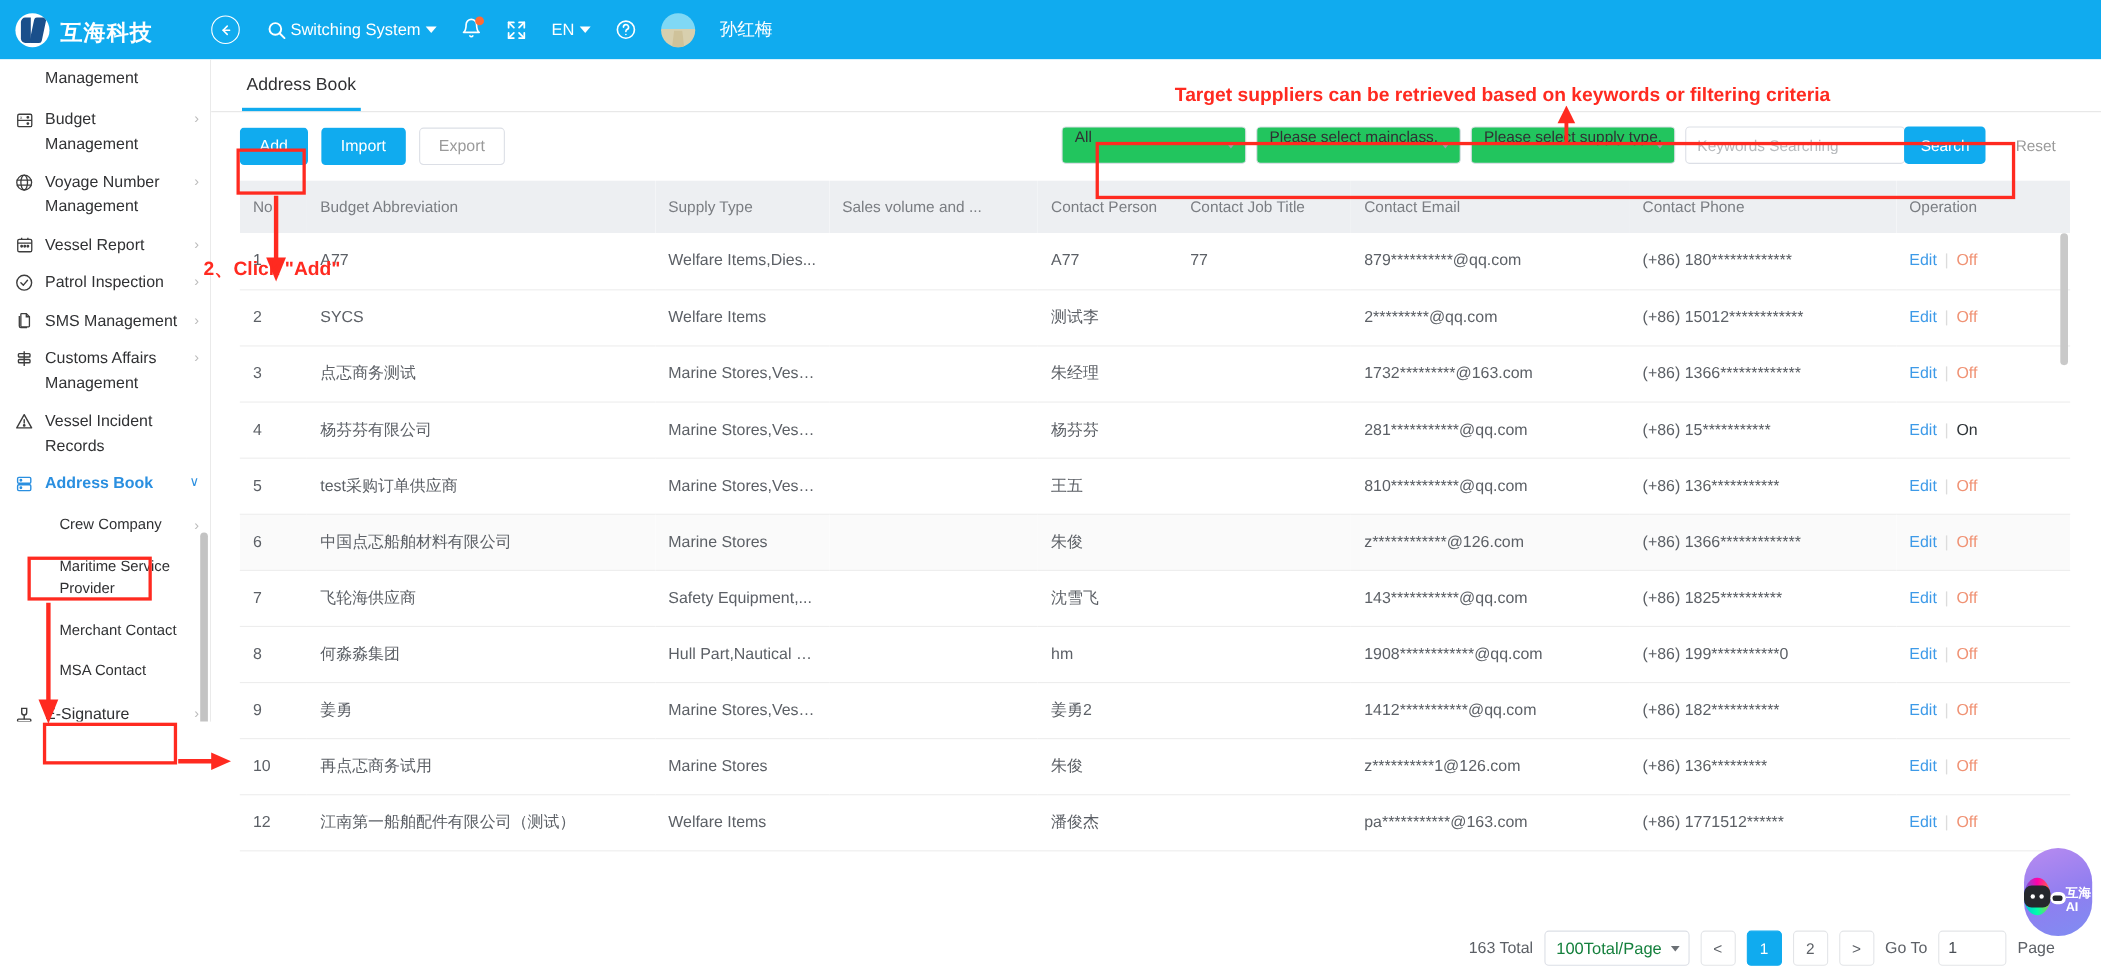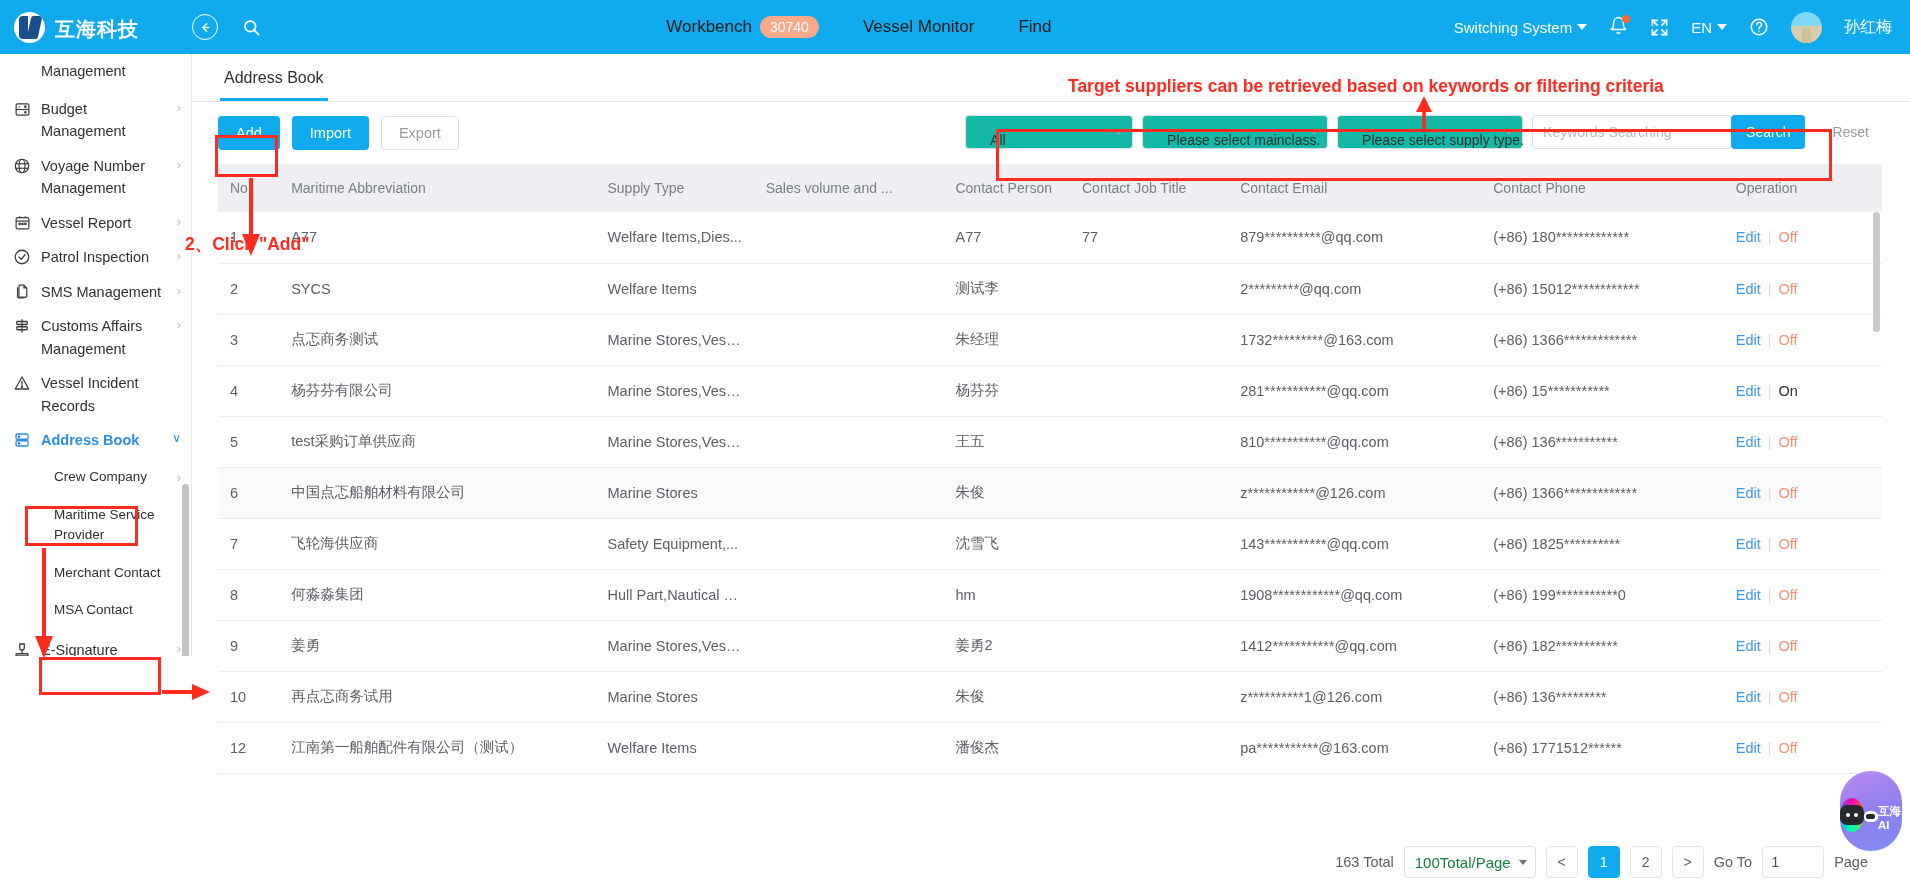--- a/index.html
+++ b/index.html
@@ -132,23 +132,23 @@
   }
   .btn-primary { background: #10ABEF; color: #fff; }
   .btn-ghost { background: #fff; color: #9a9a9a; border: 1px solid #dcdfe6; }
   .btn-gap { margin-left: 12px; }
 
   .filters {
     position: absolute; right: 28px; top: 13px;
     display: flex; align-items: center; gap: 0;
   }
   .sel {
-    height: 34px; border: 1px solid #dcdfe6; background: #14b8a6; border-radius: 4px;
-    font-size: 14px; color: #303133; padding: 0 26px 0 24px;
-    display: flex; align-items: flex-end; position: relative; cursor: pointer;
+    height: 34px; border: 1px solid #dcdfe6; background: #22c55e; border-radius: 4px;
+    font-size: 14px; color: #303133; padding: 0 26px 0 11px;
+    display: flex; align-items: flex-start; position: relative; cursor: pointer;
     white-space: nowrap;
   }
   .sel .chev {
     position: absolute; right: 9px; top: 50%; margin-top: -2px;
     width: 0; height: 0; border-left: 4.5px solid transparent;
     border-right: 4.5px solid transparent; border-top: 5px solid #9aa0a6;
   }
   .sel.w1 { width: 168px; margin-right: 9px; }
   .sel.w2 { width: 186px; margin-right: 9px; }
   .sel.w3 { width: 186px; margin-right: 9px; }
@@ -267,32 +267,20 @@
           <line x1="7" y1="12" x2="18" y2="12"></line>
       </svg>
     </div>
     <div class="hdr-icon hdr-search">
       <svg width="19" height="19" viewBox="0 0 24 24" fill="none" stroke="#fff" stroke-width="2.2" stroke-linecap="round">
           <circle cx="10.5" cy="10.5" r="6.7"></circle>
           <line x1="15.4" y1="15.4" x2="21" y2="21"></line>
         </svg>
     </div>
 
-    <div class="nav-center">
-      <div class="nav-item">
-        <span>Workbench</span>
-        <span class="badge-pill">30740</span>
-      </div>
-      <div class="nav-item">
-        <span>Vessel Monitor</span>
-      </div>
-      <div class="nav-item">
-        <span>Find</span>
-      </div>
-    </div>
 
     <div class="hdr-right">
       <div class="txt">
         <span>Switching System</span>
         <i class="caret-d"></i>
       </div>
       <div class="bell-wrap">
         <svg width="19" height="19" viewBox="0 0 24 24" fill="none" stroke="#fff" stroke-width="1.9" stroke-linecap="round" stroke-linejoin="round">
           <path d="M18 8a6 6 0 1 0-12 0c0 7-3 9-3 9h18s-3-2-3-9"></path>
           <path d="M13.7 21a2 2 0 0 1-3.4 0"></path>
@@ -506,21 +494,21 @@
           <col style="width:180px">
             <col style="width:120px">
             <col style="width:150px">
           <col style="width:240px">
             <col style="width:230px">
             <col style="width:150px">
         </colgroup>
         <thead>
           <tr>
             <th>No.</th>
-            <th>Maritime Abbreviation</th>
+            <th>Budget Abbreviation</th>
             <th>Supply Type</th>
             <th>Sales volume and ...</th>
             <th>Contact Person</th>
             <th>Contact Job Title</th>
             <th>Contact Email</th>
             <th>Contact Phone</th>
             <th>Operation</th>
           </tr>
         </thead>
         <tbody>

